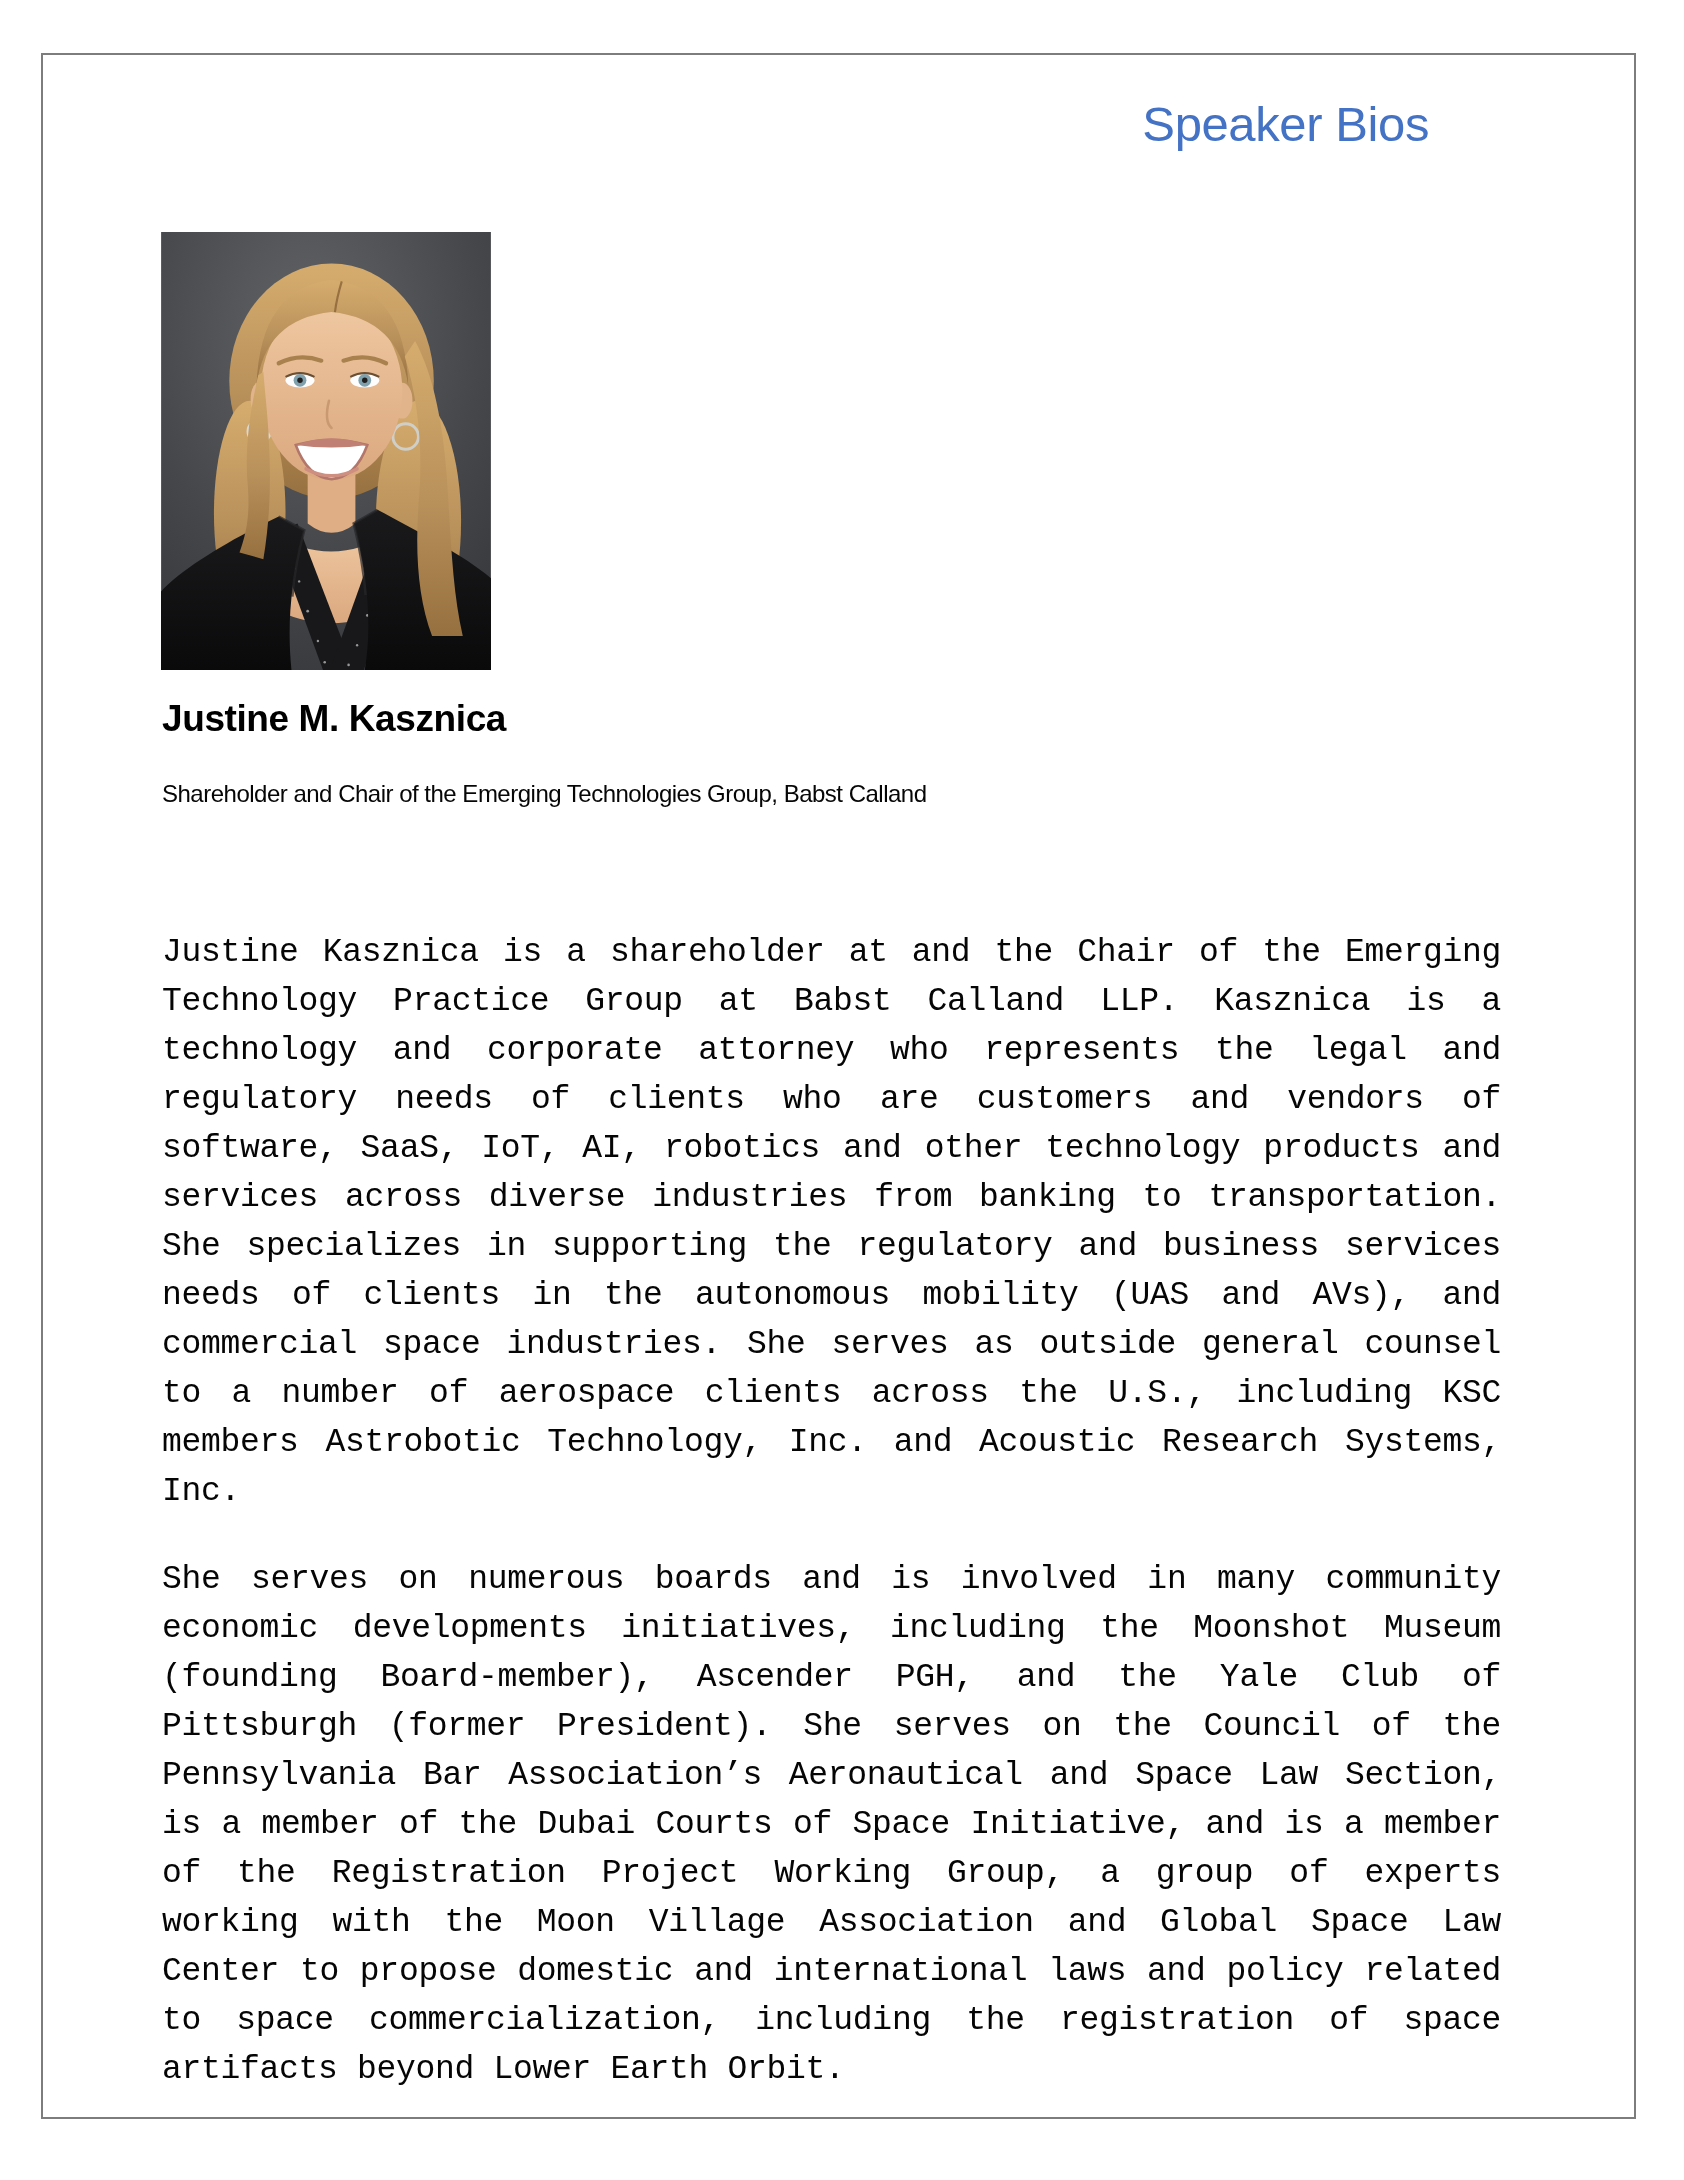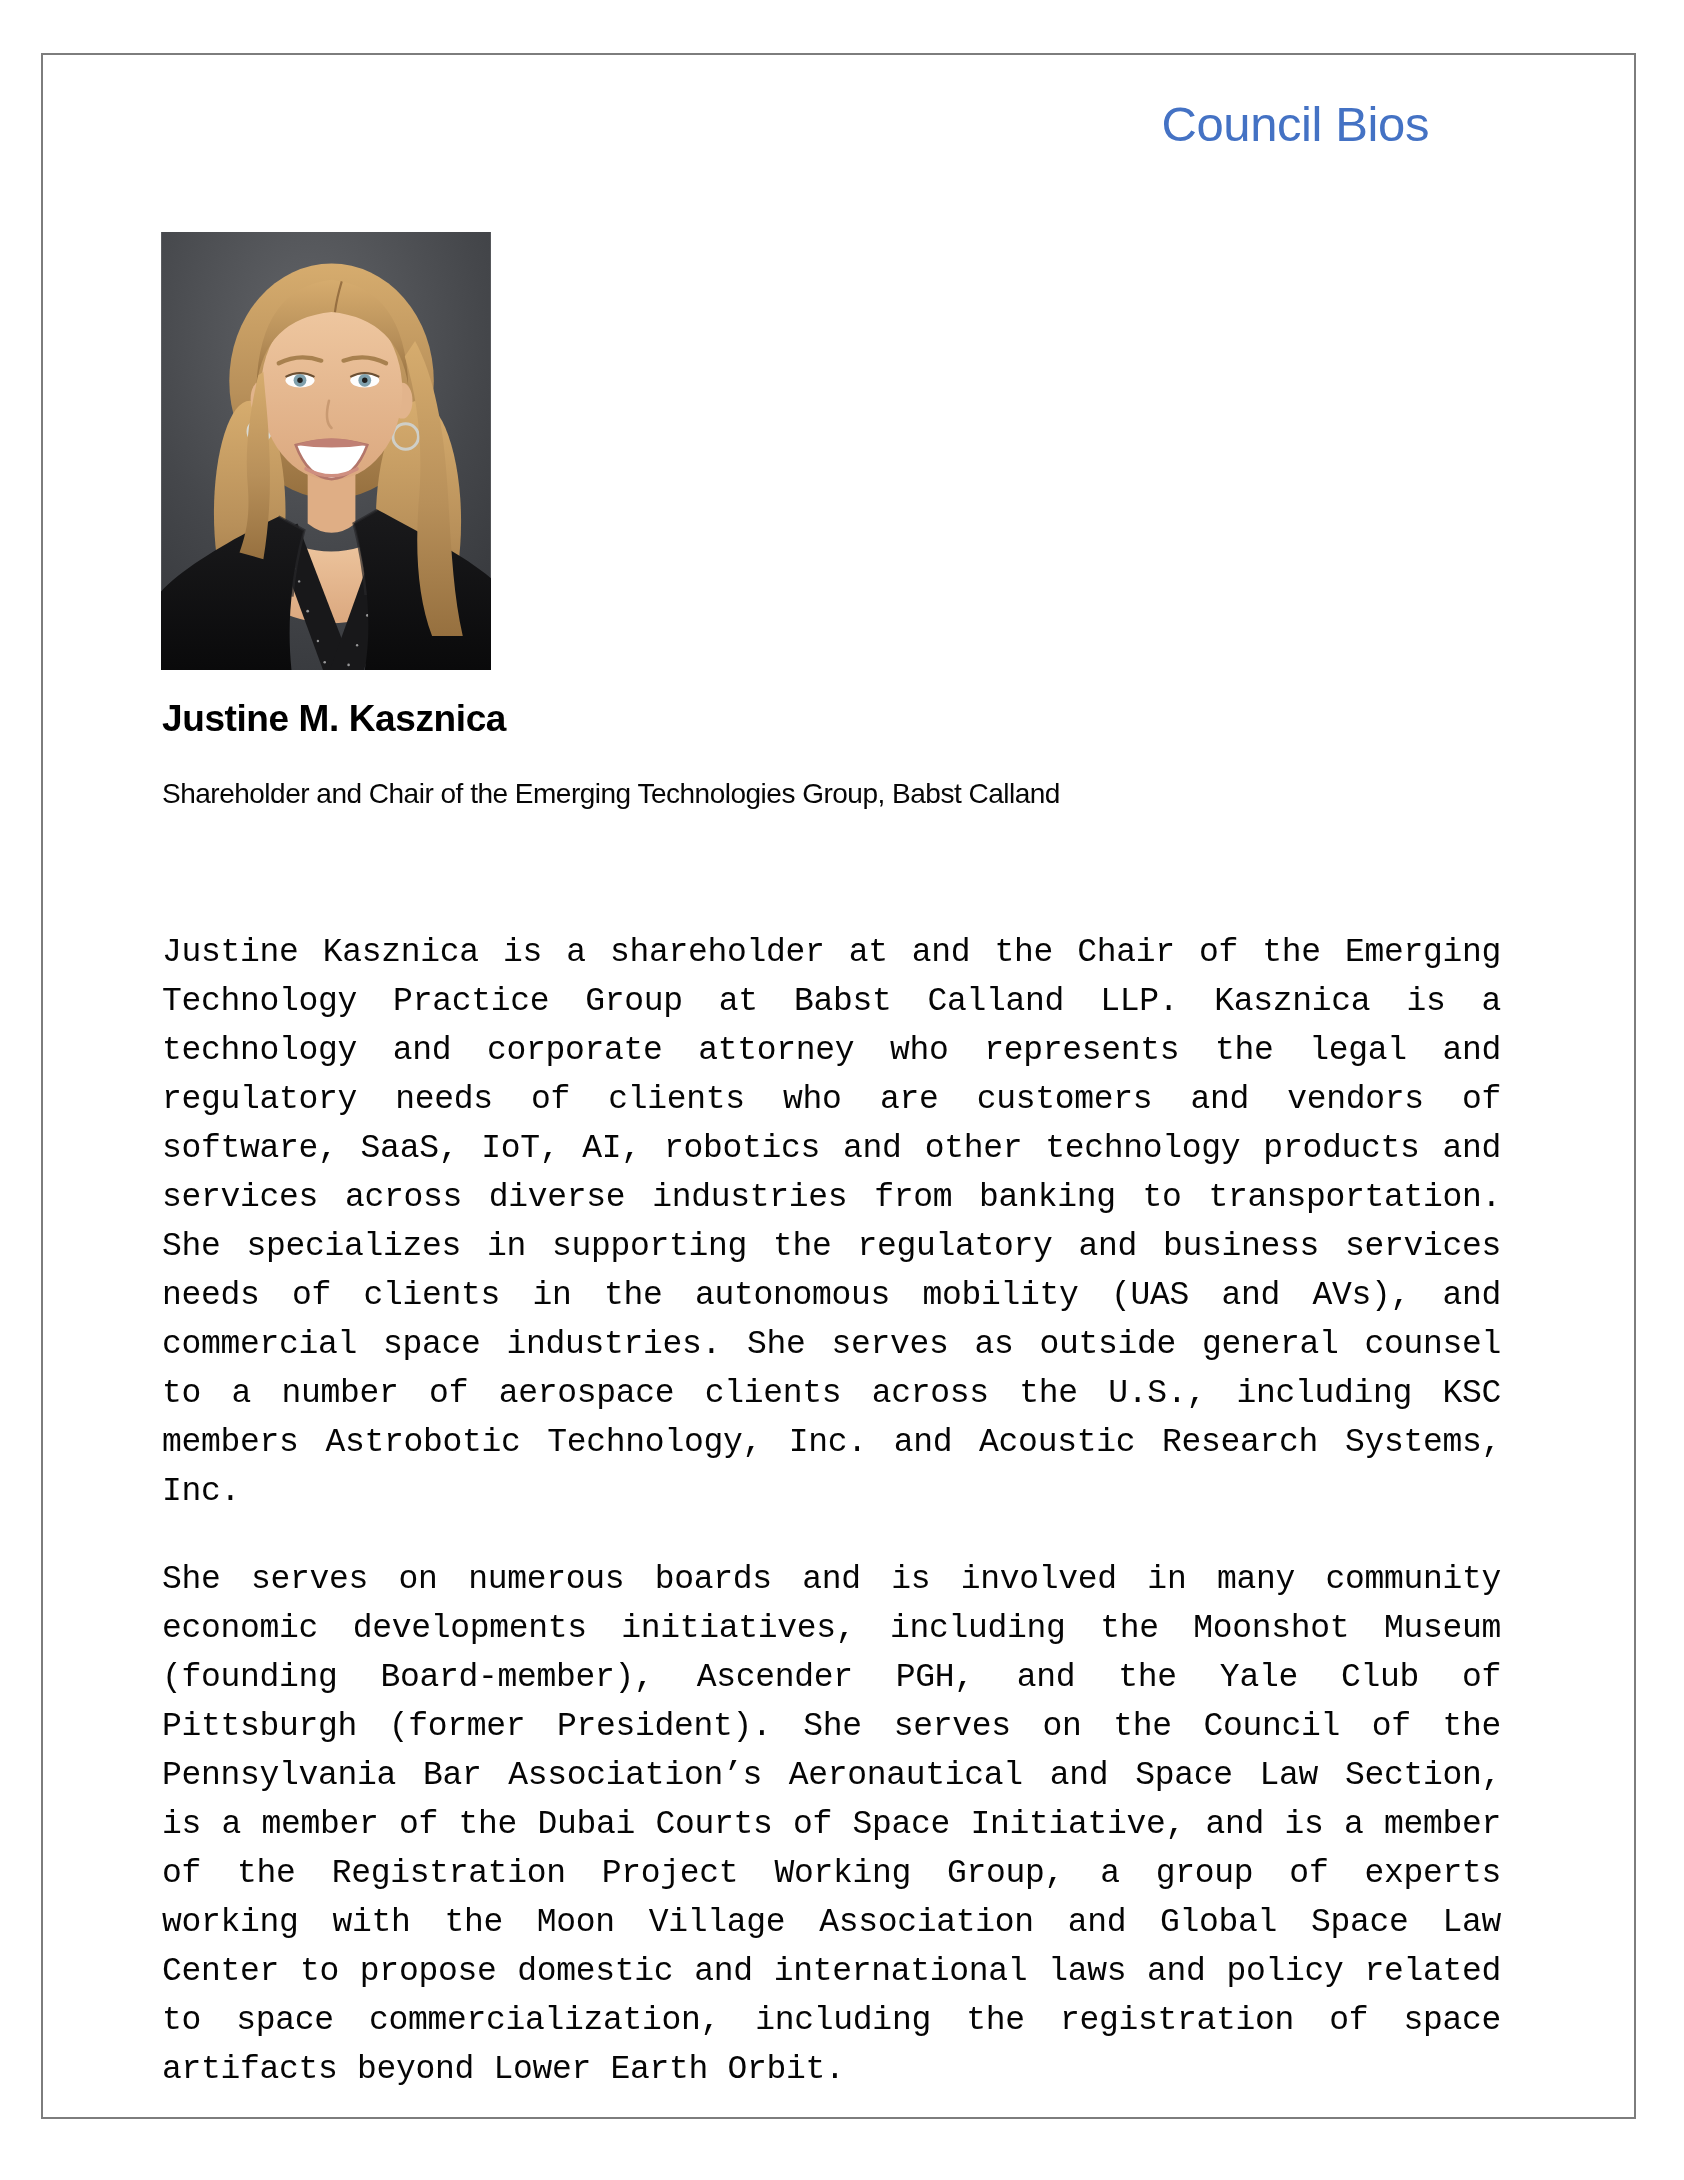--- a/index.html
+++ b/index.html
@@ -33,21 +33,21 @@
   .photo svg{display:block;width:100%;height:100%;}
   .speaker-name{
     position:absolute;left:162px;top:698px;
     font-size:37px;font-weight:700;
     letter-spacing:-0.4px;
     margin:0;
     text-align:right;
   }
   .speaker-roles{
     position:absolute;left:162px;top:767px;
-    font-size:28px;line-height:54px;
+    font-size:24px;line-height:54px;
     letter-spacing:-0.5px;
     color:#060606;
   }
   .role-line{white-space:nowrap;}
   .bio-block{
     position:absolute;left:162px;top:928px;width:1339px;font-family:Liberation Mono, monospace;
   }
   .bio-block p{
     font-size:33px;line-height:49px;
     letter-spacing:-0.3px;
@@ -56,21 +56,21 @@
     color:#050505;
   }
 </style>
 </head>
 <body>
 
 <div>
 
   <div class="page-border"></div>
 
-  <div class="page-title">Council Bios</div>
+  <div class="page-title">Speaker Bios</div>
 
   <div class="photo">
     <svg viewBox="0 0 387 514" xmlns="http://www.w3.org/2000/svg">
       <defs>
         <radialGradient id="bg" cx="45%" cy="22%" r="95%">
           <stop offset="0%" stop-color="#616367"></stop>
           <stop offset="55%" stop-color="#45474b"></stop>
           <stop offset="100%" stop-color="#323438"></stop>
         </radialGradient>
         <linearGradient id="hair" x1="0" y1="0" x2="0" y2="1">

